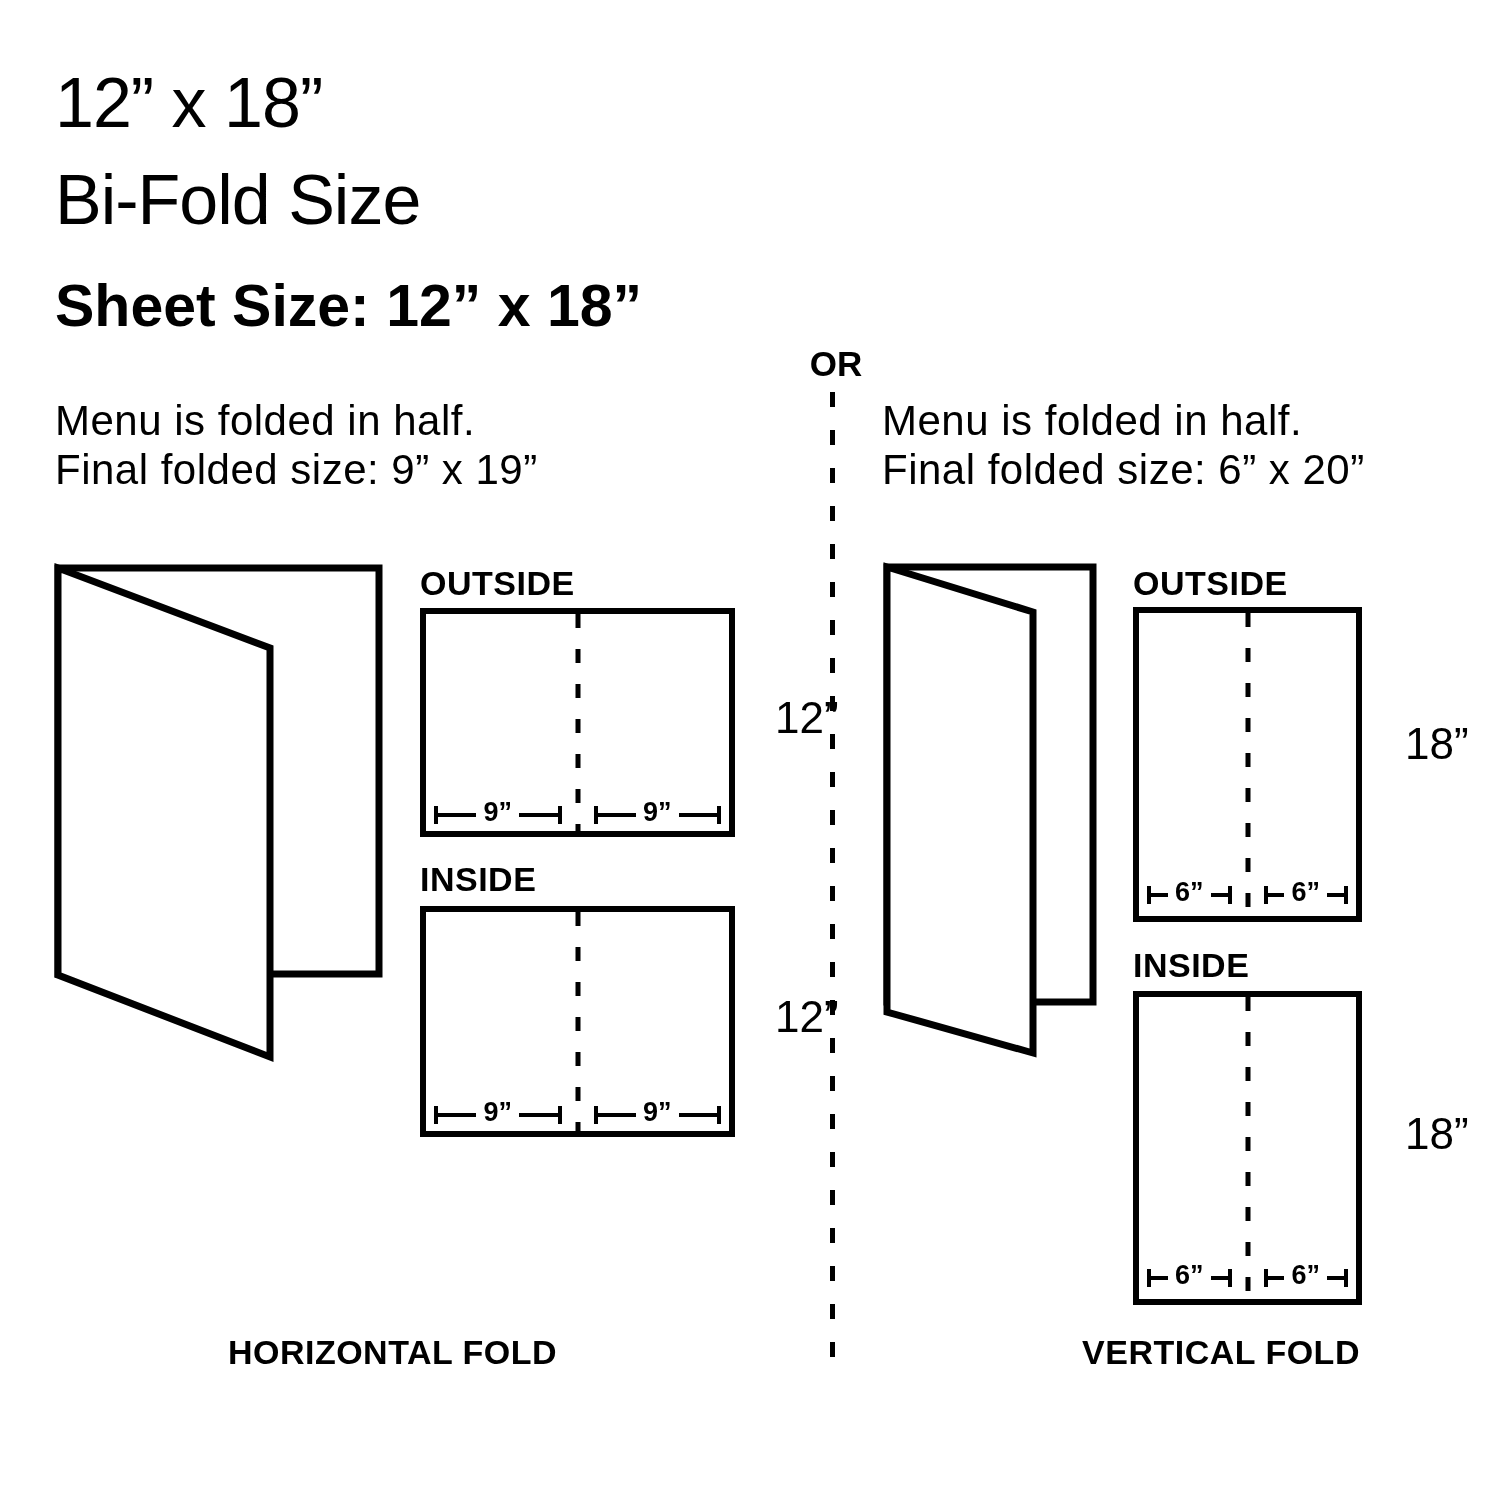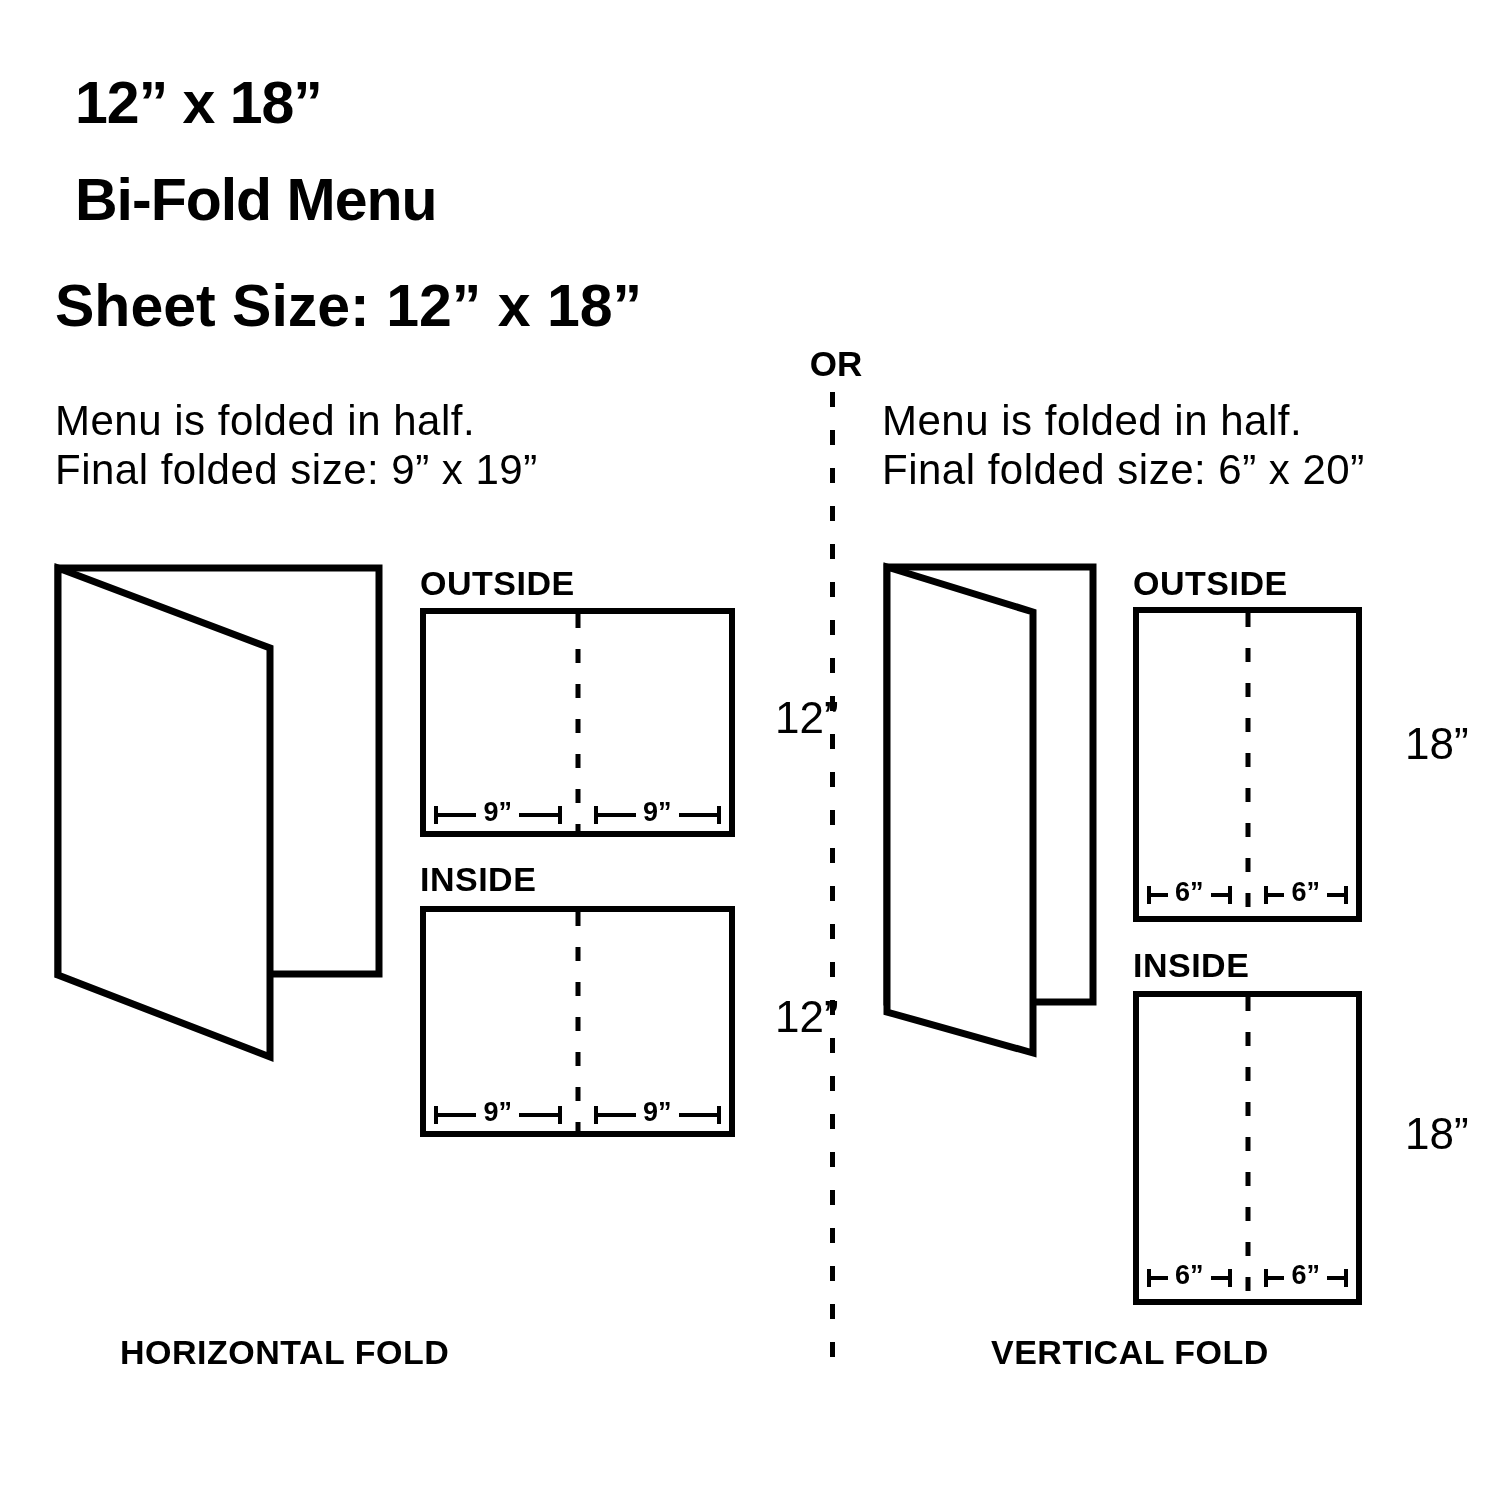--- a/index.html
+++ b/index.html
@@ -4,23 +4,22 @@
 <style>
   html, body { margin:0; padding:0; background:#ffffff; }
   .canvas {
     position:relative; width:1501px; height:1501px;
     background:#ffffff; color:#000000;
     font-family:"Liberation Sans", sans-serif;
     overflow:hidden;
   }
   .title {
     position:absolute; left:55px; top:55px;
-    font-size:59px; font-weight:700; line-height:97px; letter-spacing:-1px;
+    font-size:70px; font-weight:400; line-height:97px; letter-spacing:-1px;
     white-space:nowrap;
-    margin-left:20px;
   }
   .subtitle {
     position:absolute; left:55px; top:272px;
     font-size:59px; font-weight:700; white-space:nowrap;
   }
   .or-label {
     position:absolute; left:836px; top:344px; transform:translateX(-50%);
     font-size:35px; font-weight:700;
   }
   .divider-line {
@@ -57,31 +56,31 @@
   .dim { display:flex; align-items:center; width:calc(50% - 16px); }
   .tick { flex:none; width:4px; height:18px; background:#000000; }
   .seg  { flex:1; height:4px; background:#000000; }
   .dim-label {
     flex:none; font-size:27px; font-weight:700; line-height:1;
     padding:0 7px; position:relative; top:-3px;
   }
   .side-label { position:absolute; font-size:44px; white-space:nowrap;margin-left:28px; }
   .caption {
     position:absolute; top:1333px; font-size:34px; font-weight:700;
-    text-align:left; letter-spacing:0.5px; white-space:nowrap;
+    text-align:center; letter-spacing:0.5px; white-space:nowrap;
   }
 </style>
 </head>
 <body>
 
 <div class="canvas">
 
   <div class="title">
     <div>12” x 18”</div>
-    <div>Bi-Fold Menu</div>
+    <div>Bi-Fold Size</div>
   </div>
   <div class="subtitle">Sheet Size: 12” x 18”</div>
 
   <div class="or-label">OR</div>
   <div class="divider-line"></div>
 
   <div class="desc desc-left">
     <div>Menu is folded in half.</div>
     <div>Final folded size: 9” x 19”</div>
   </div>

